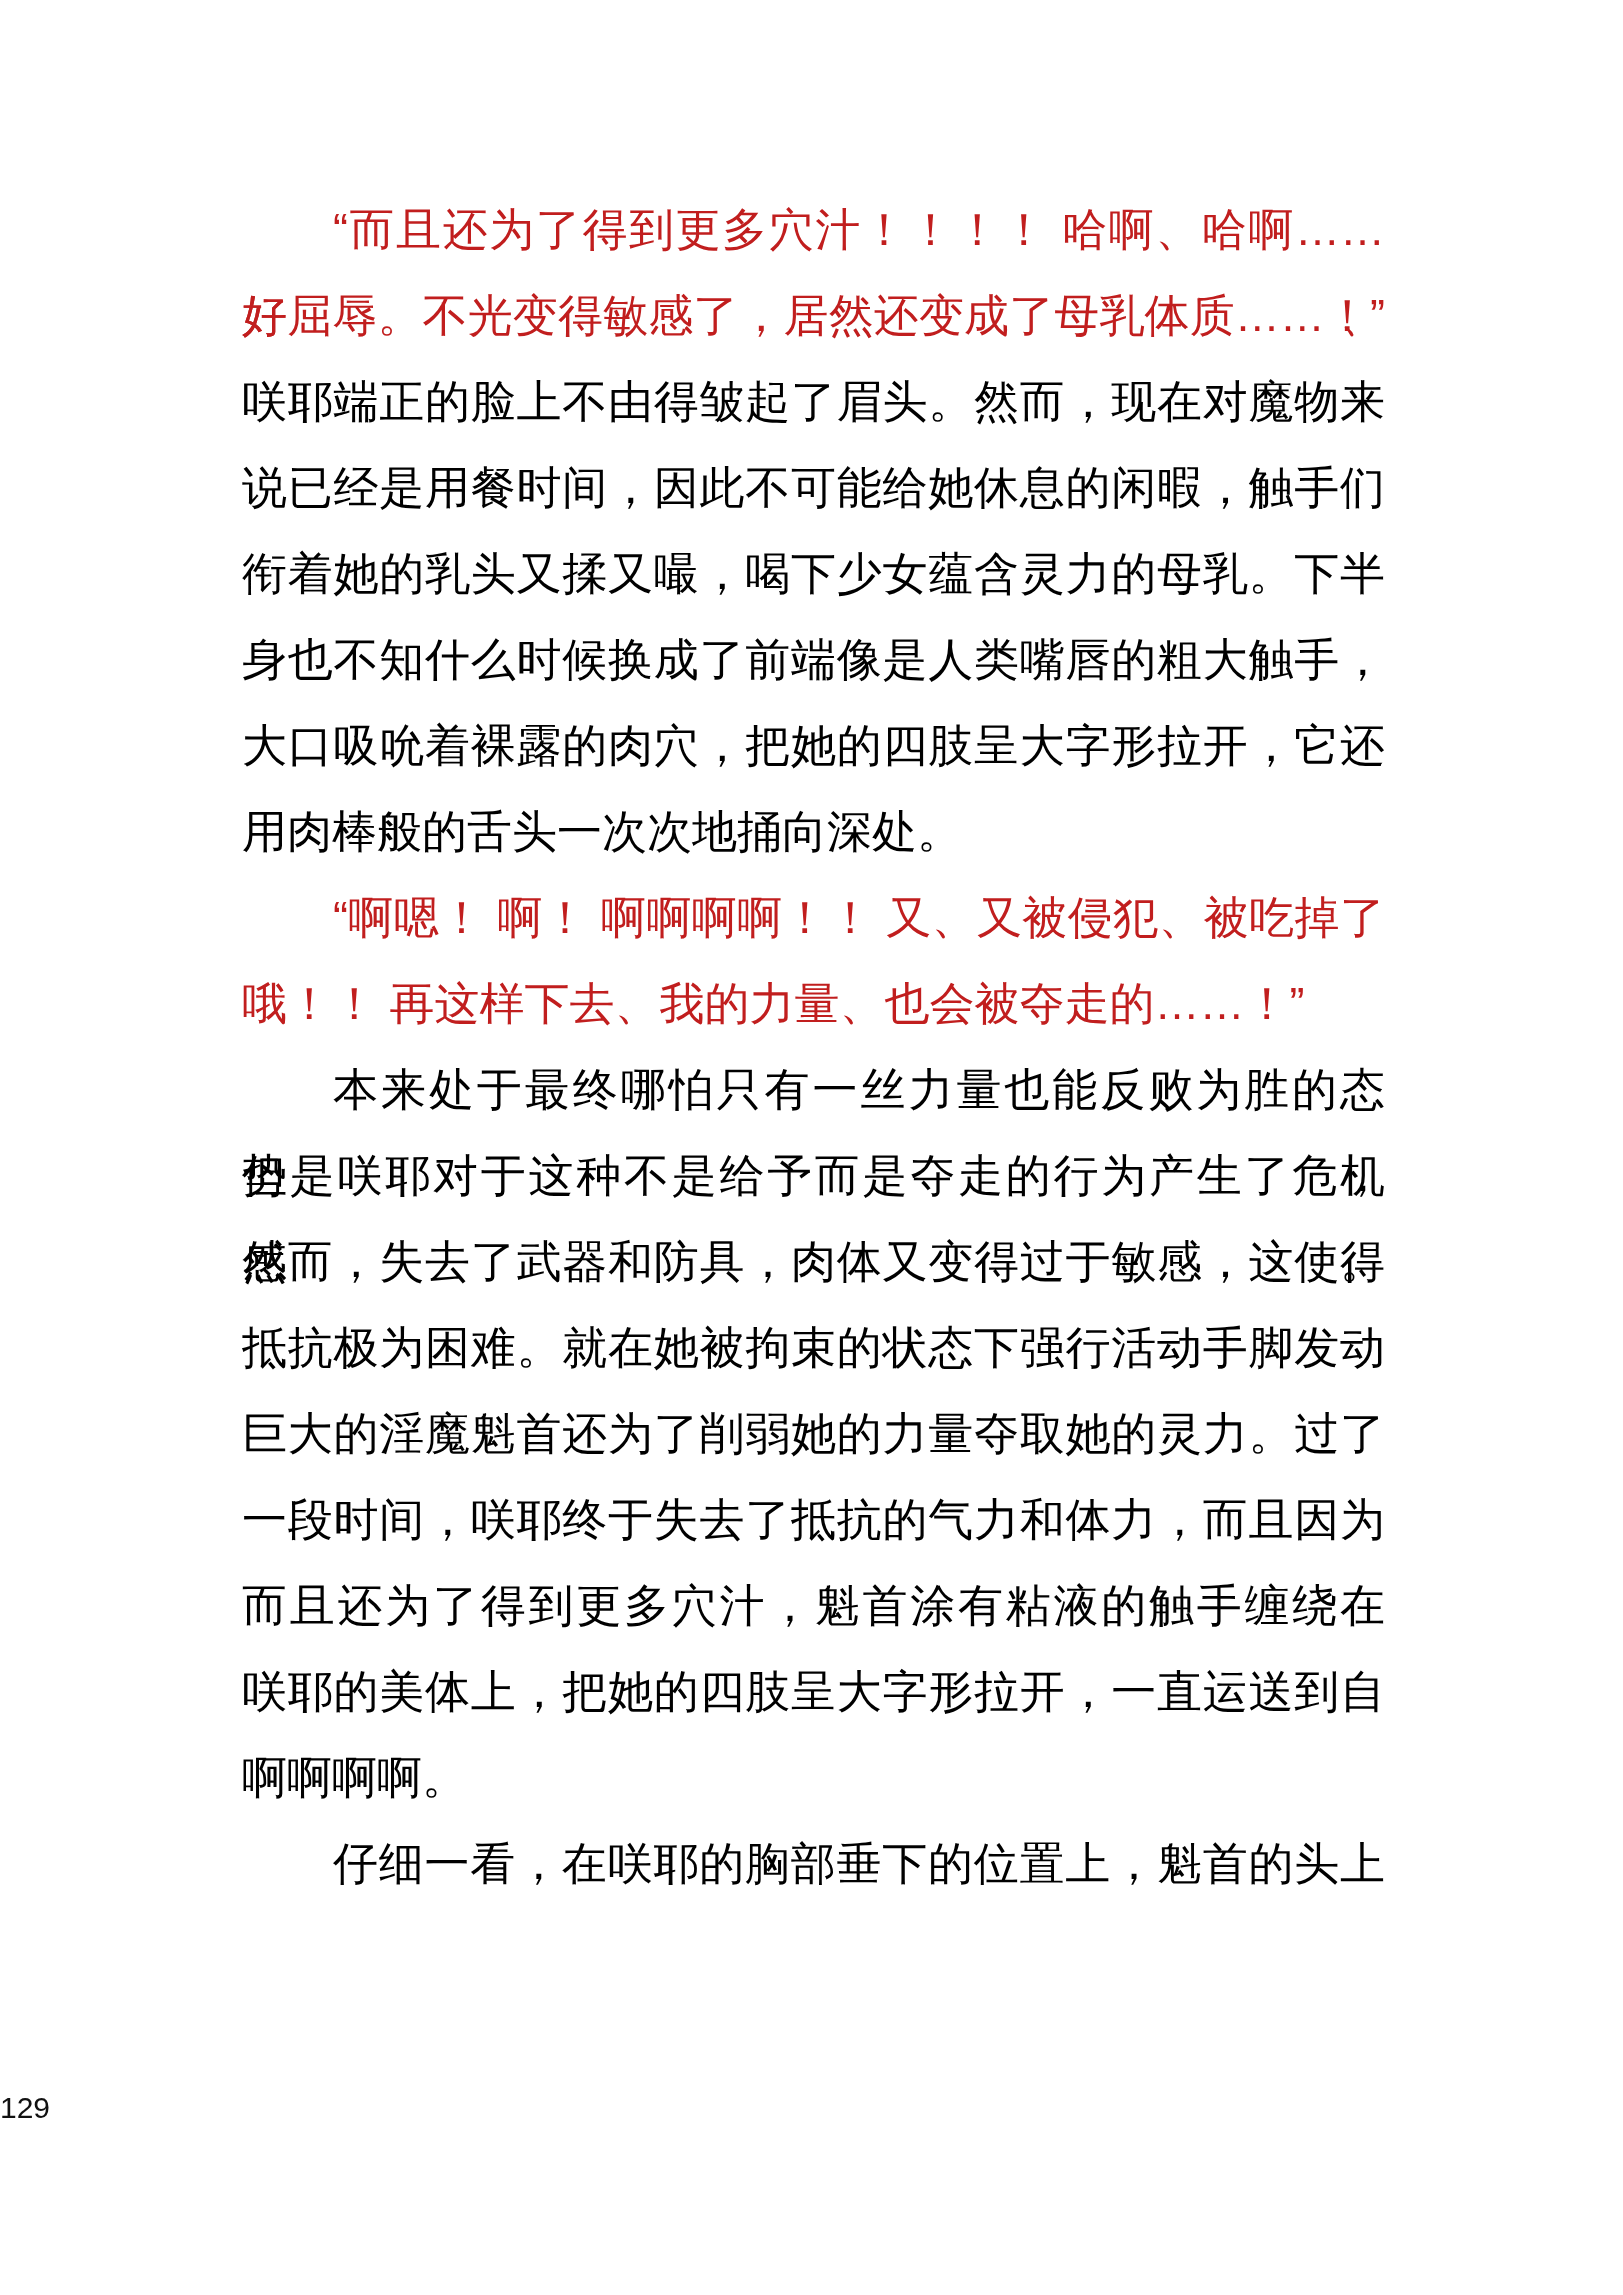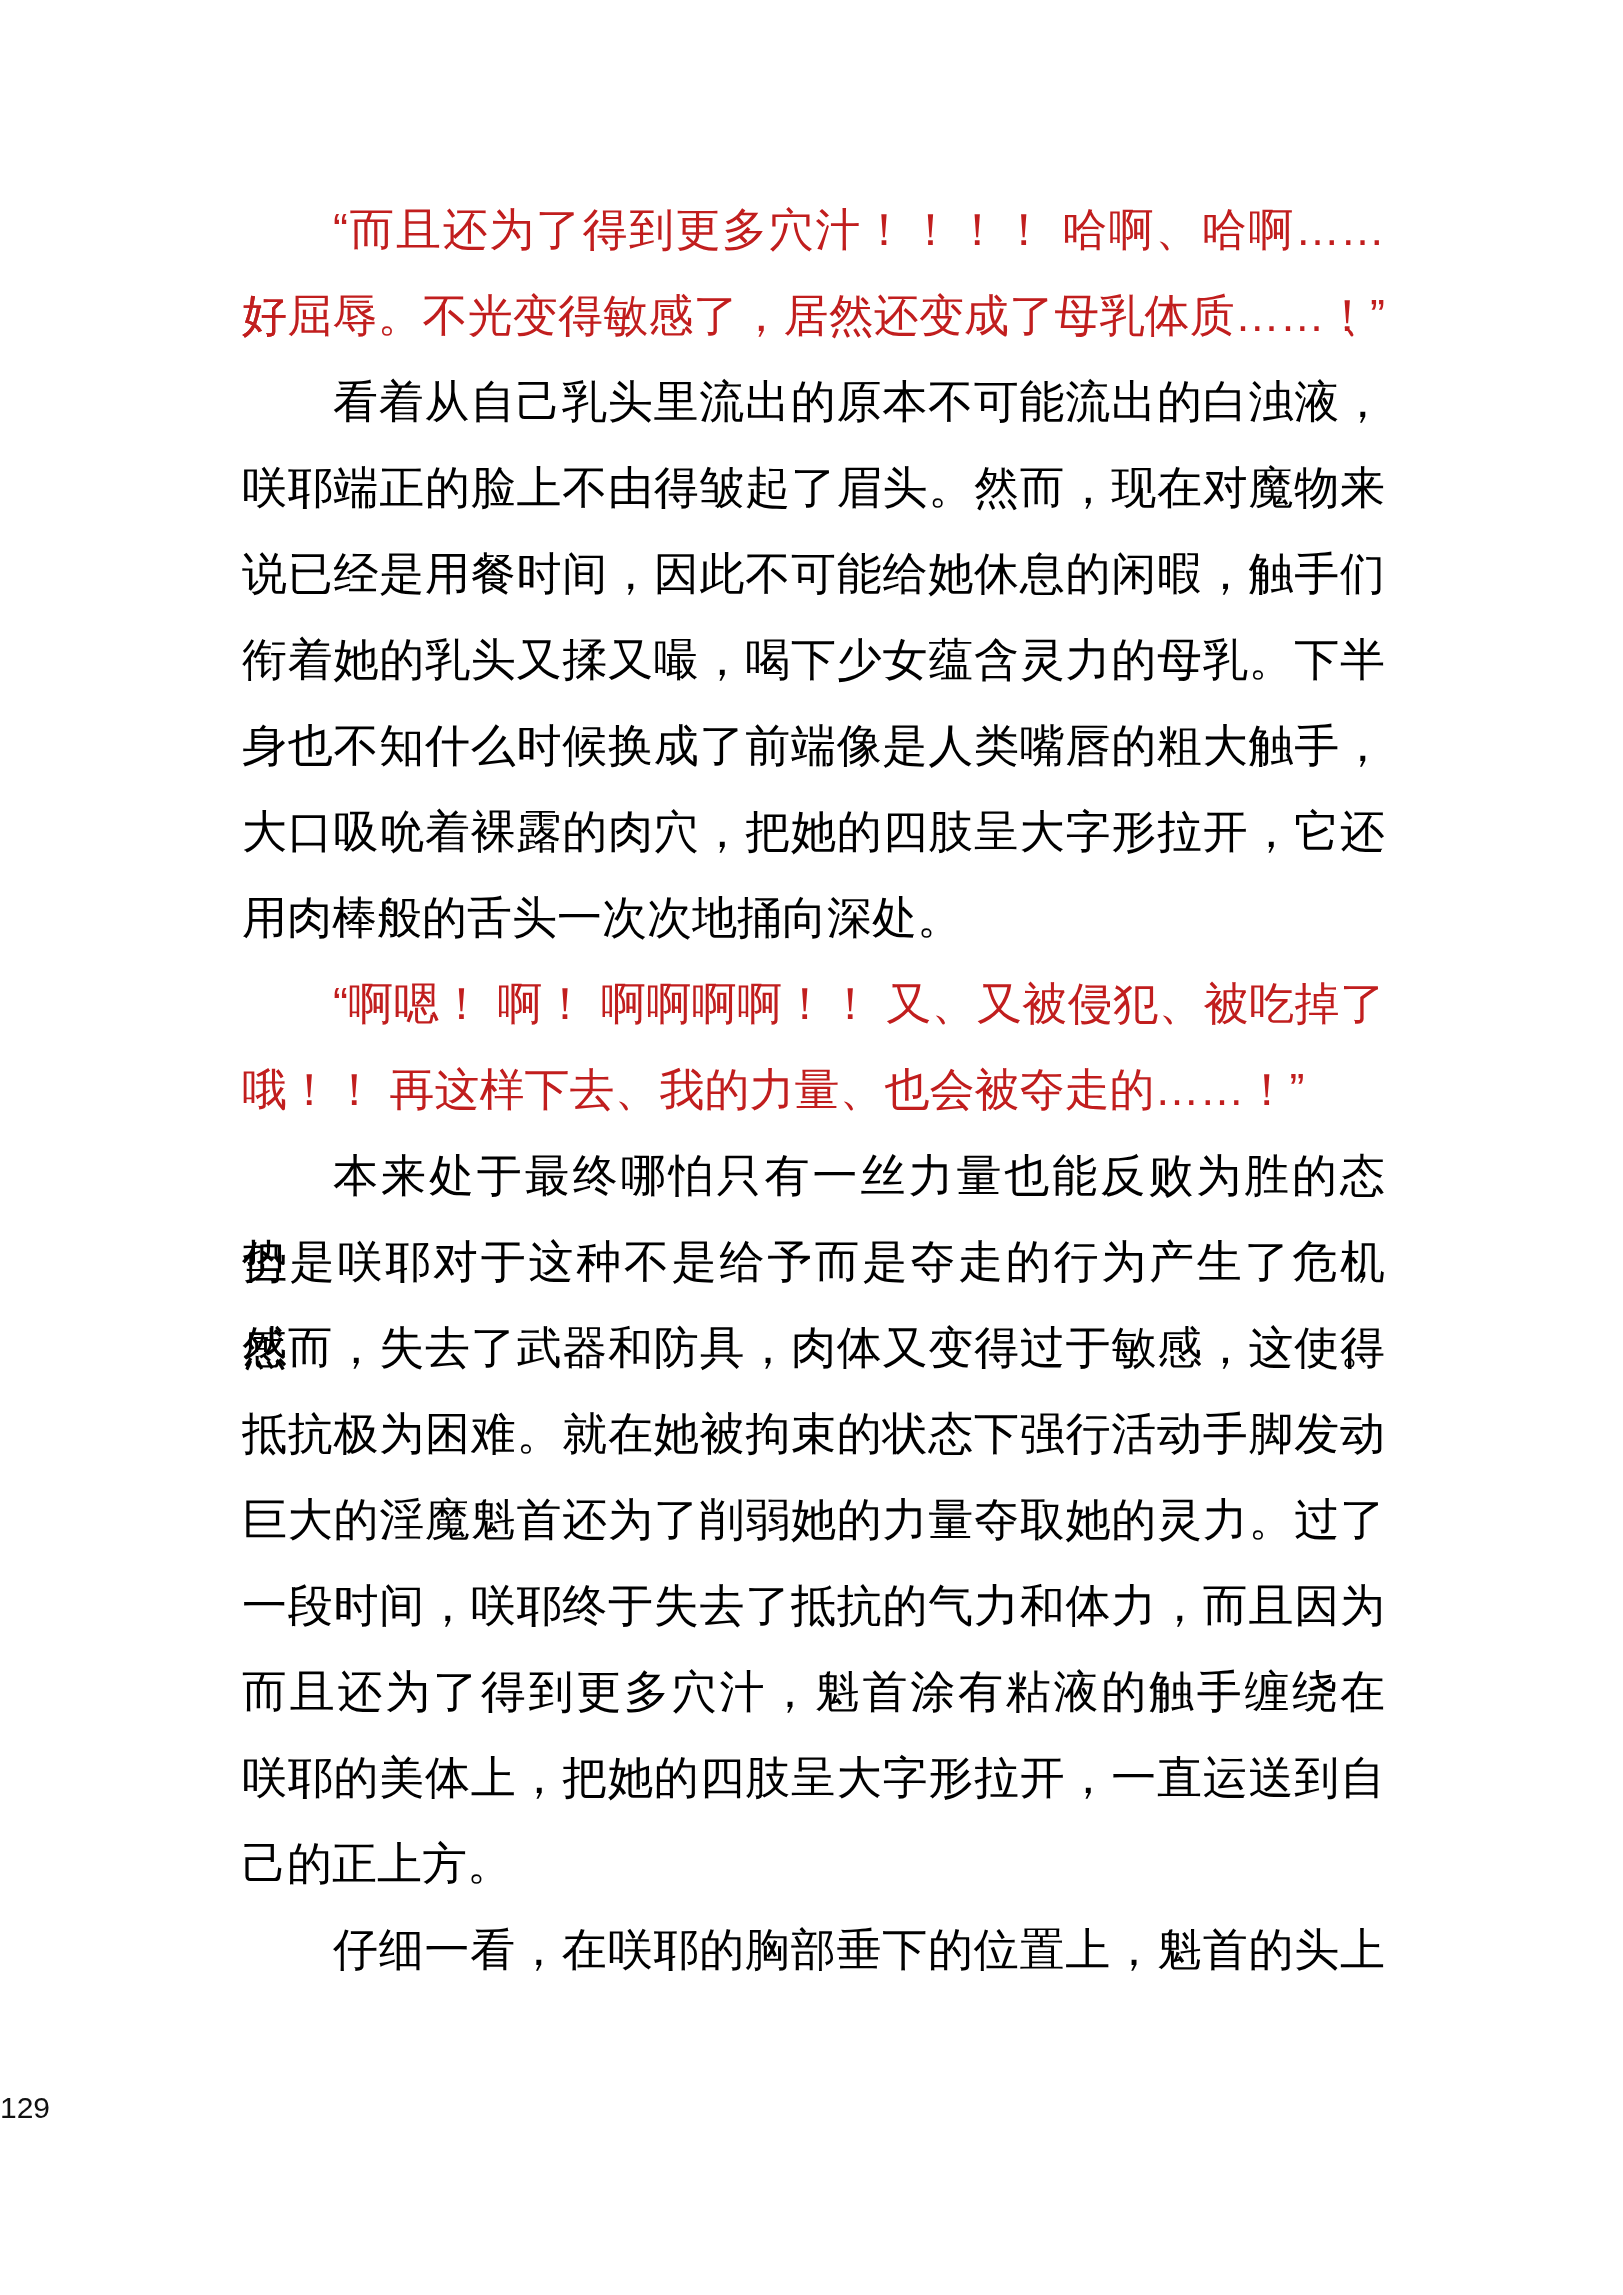--- a/index.html
+++ b/index.html
@@ -53,40 +53,39 @@
 </style>
 </head>
 <body>
 
 <div class="page">
   <div class="textblock">
 
     <div class="line red first">“而且还为了得到更多穴汁！！！！ 哈啊、哈啊……好、</div>
     <div class="line red">好屈辱。不光变得敏感了，居然还变成了母乳体质……！”</div>
 
-    <div class="line first">看着从自己乳头里流出的原本不可能流出的白浊液，</div>
     <div class="line">咲耶端正的脸上不由得皱起了眉头。然而，现在对魔物来</div>
     <div class="line">说已经是用餐时间，因此不可能给她休息的闲暇，触手们</div>
     <div class="line">衔着她的乳头又揉又嘬，喝下少女蕴含灵力的母乳。下半</div>
     <div class="line">身也不知什么时候换成了前端像是人类嘴唇的粗大触手，</div>
     <div class="line">大口吸吮着裸露的肉穴，把她的四肢呈大字形拉开，它还</div>
     <div class="line end">用肉棒般的舌头一次次地捅向深处。</div>
 
     <div class="line red first">“啊嗯！ 啊！ 啊啊啊啊！！ 又、又被侵犯、被吃掉了</div>
     <div class="line red end">哦！！ 再这样下去、我的力量、也会被夺走的……！”</div>
 
     <div class="line first">本来处于最终哪怕只有一丝力量也能反败为胜的态势，</div>
     <div class="line">但是咲耶对于这种不是给予而是夺走的行为产生了危机感。</div>
     <div class="line">然而，失去了武器和防具，肉体又变得过于敏感，这使得</div>
     <div class="line">抵抗极为困难。就在她被拘束的状态下强行活动手脚发动</div>
     <div class="line">巨大的淫魔魁首还为了削弱她的力量夺取她的灵力。过了</div>
     <div class="line">一段时间，咲耶终于失去了抵抗的气力和体力，而且因为</div>
     <div class="line">而且还为了得到更多穴汁，魁首涂有粘液的触手缠绕在</div>
     <div class="line">咲耶的美体上，把她的四肢呈大字形拉开，一直运送到自</div>
-    <div class="line end">己的正上方。</div>
+    <div class="line end">啊啊啊啊。</div>
 
     <div class="line first">仔细一看，在咲耶的胸部垂下的位置上，魁首的头上</div>
 
   </div>
 
   <div class="pagenum">129</div>
 </div>
 
 
 </body></html>

